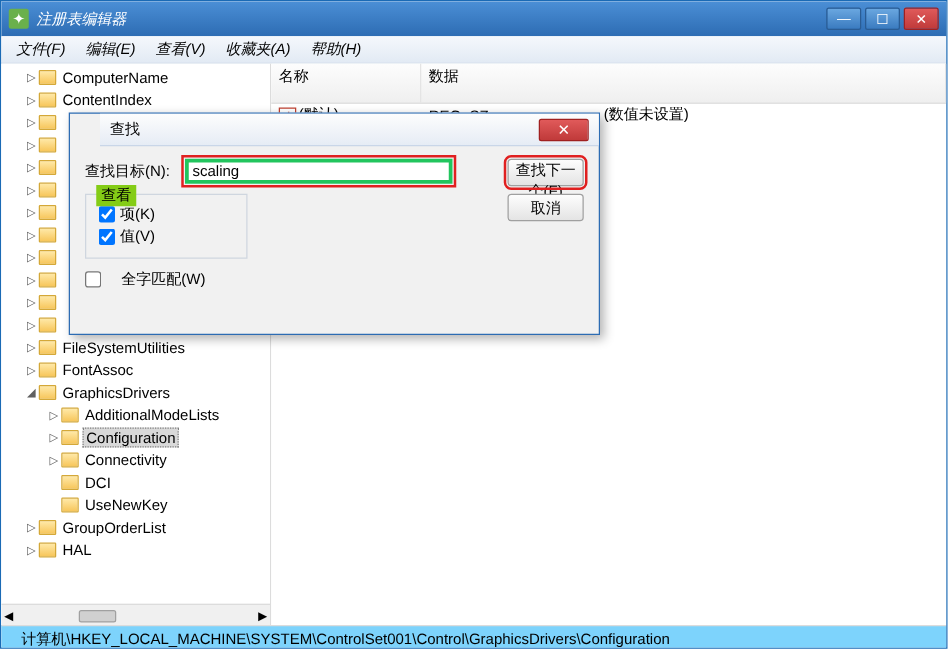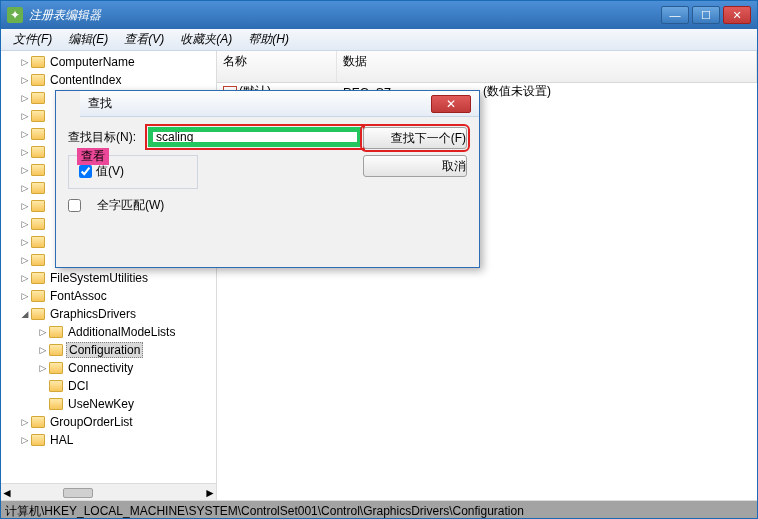--- a/index.html
+++ b/index.html
@@ -32,35 +32,35 @@
 .list-pane { flex: 1; background: #fff; }
 .list-header { height: 32px; background: linear-gradient(#fdfdfd,#efefef); border-bottom: 1px solid #d8d8d8; display: flex; }
 .list-header .col { border-right: 1px solid #e4e4e4; padding: 2px 6px; }
 .col-name { width: 120px; }
 .col-type { width: 140px; }
 .col-data { flex: 1; }
 .list-row { display: flex; height: 18px; align-items:flex-end; }
 .list-row .cell { padding: 1px 6px; }
 .reg-icon { width:14px; height:14px; margin-right:2px; display:inline-flex; align-items:center; justify-content:center; background:#fff; border:1px solid #c04030; color:#c04030; font-size:8px; font-weight:bold; }
 
-.statusbar { height: 20px; background: #a3a3a3; border-top: 1px solid #dcdcdc; padding: 2px 4px; font-size:12px; }
+.statusbar { height: 20px; background: #7dd3fc; border-top: 1px solid #dcdcdc; padding: 2px 16px; font-size:12px; }
 
 .dialog { position: absolute; left: 55px; top: 90px; width: 425px; height: 178px; background: #f1f1f1; border: 1px solid #2d6cb3; box-shadow: 3px 3px 8px rgba(0,0,0,0.3); }
 .dialog .dlg-title { height: 26px; background: linear-gradient(#fdfdfd,#e6ecf5); border-bottom:1px solid #c9d6e8; display:flex; align-items:center; padding: 0 8px; margin-left: 24px; }
 .dlg-title .txt { flex:1; }
 .dlg-close { width: 40px; height: 18px; background: linear-gradient(#e05a5a,#c03a3a); border:1px solid #a02020; border-radius:2px; color:#fff; display:flex; align-items:center; justify-content:center; cursor:pointer; }
 .dlg-body { padding: 10px 12px; position: relative; }
 .row1 { display:flex; align-items:center; margin-bottom:8px; }
 .row1 label { width: 80px; }
-.find-input { width: 214px; height: 20px; border:5px solid #22c55e; padding: 1px 3px; background:#fff; }
+.find-input { width: 214px; height: 20px; border:3px solid #22c55e; padding: 1px 3px; background:#fff; }
 .highlight-red { outline: 2px solid #e02020; outline-offset: 1px; }
 .dlg-buttons { position:absolute; right:12px; top:10px; display:flex; flex-direction:column; gap:6px; }
-.dlg-btn { width: 104px; height: 22px; background: linear-gradient(#fdfdfd,#e4e4e4); border:1px solid #a0a0a0; border-radius:3px; cursor:pointer;text-align:right; }
+.dlg-btn { width: 61px; height: 22px; background: linear-gradient(#fdfdfd,#e4e4e4); border:1px solid #a0a0a0; border-radius:3px; cursor:pointer; }
 .group { border:1px solid #cfd6df; margin-top:4px; padding: 6px 10px 8px; width: 130px; position: relative; }
-.group .legend { position:absolute; top:-8px; left:8px; background:#ec4899; padding:0 4px; }
+.group .legend { position:absolute; top:-8px; left:8px; background:#84cc16; padding:0 4px; }
 .chk-row { display:flex; align-items:center; gap:4px; height:18px; }
 .chk-row input { width:13px; height:13px; }
 .wholeword { margin-top: 8px; display:flex; align-items:center; gap:16px; }
 </style>
 </head>
 <body>
 
 <div class="titlebar">
   <span class="app-icon">✦</span>
   <span class="title">注册表编辑器</span>
@@ -220,20 +220,24 @@
       <input class="find-input highlight-red" value="scaling" style="">
     </div>
     <div class="dlg-buttons">
       <button class="dlg-btn highlight-red">查找下一个(F)</button>
       <button class="dlg-btn">取消</button>
     </div>
     <div class="group">
       <span class="legend">查看</span>
       <div class="chk-row">
           <input type="checkbox" checked="" style="">
+          <span>项(K)</span>
+        </div>
+      <div class="chk-row">
+          <input type="checkbox" checked="" style="">
           <span>值(V)</span>
         </div>
     </div>
     <div class="wholeword">
       <input type="checkbox" style="">
       <span>全字匹配(W)</span>
     </div>
   </div>
 </div>
 

